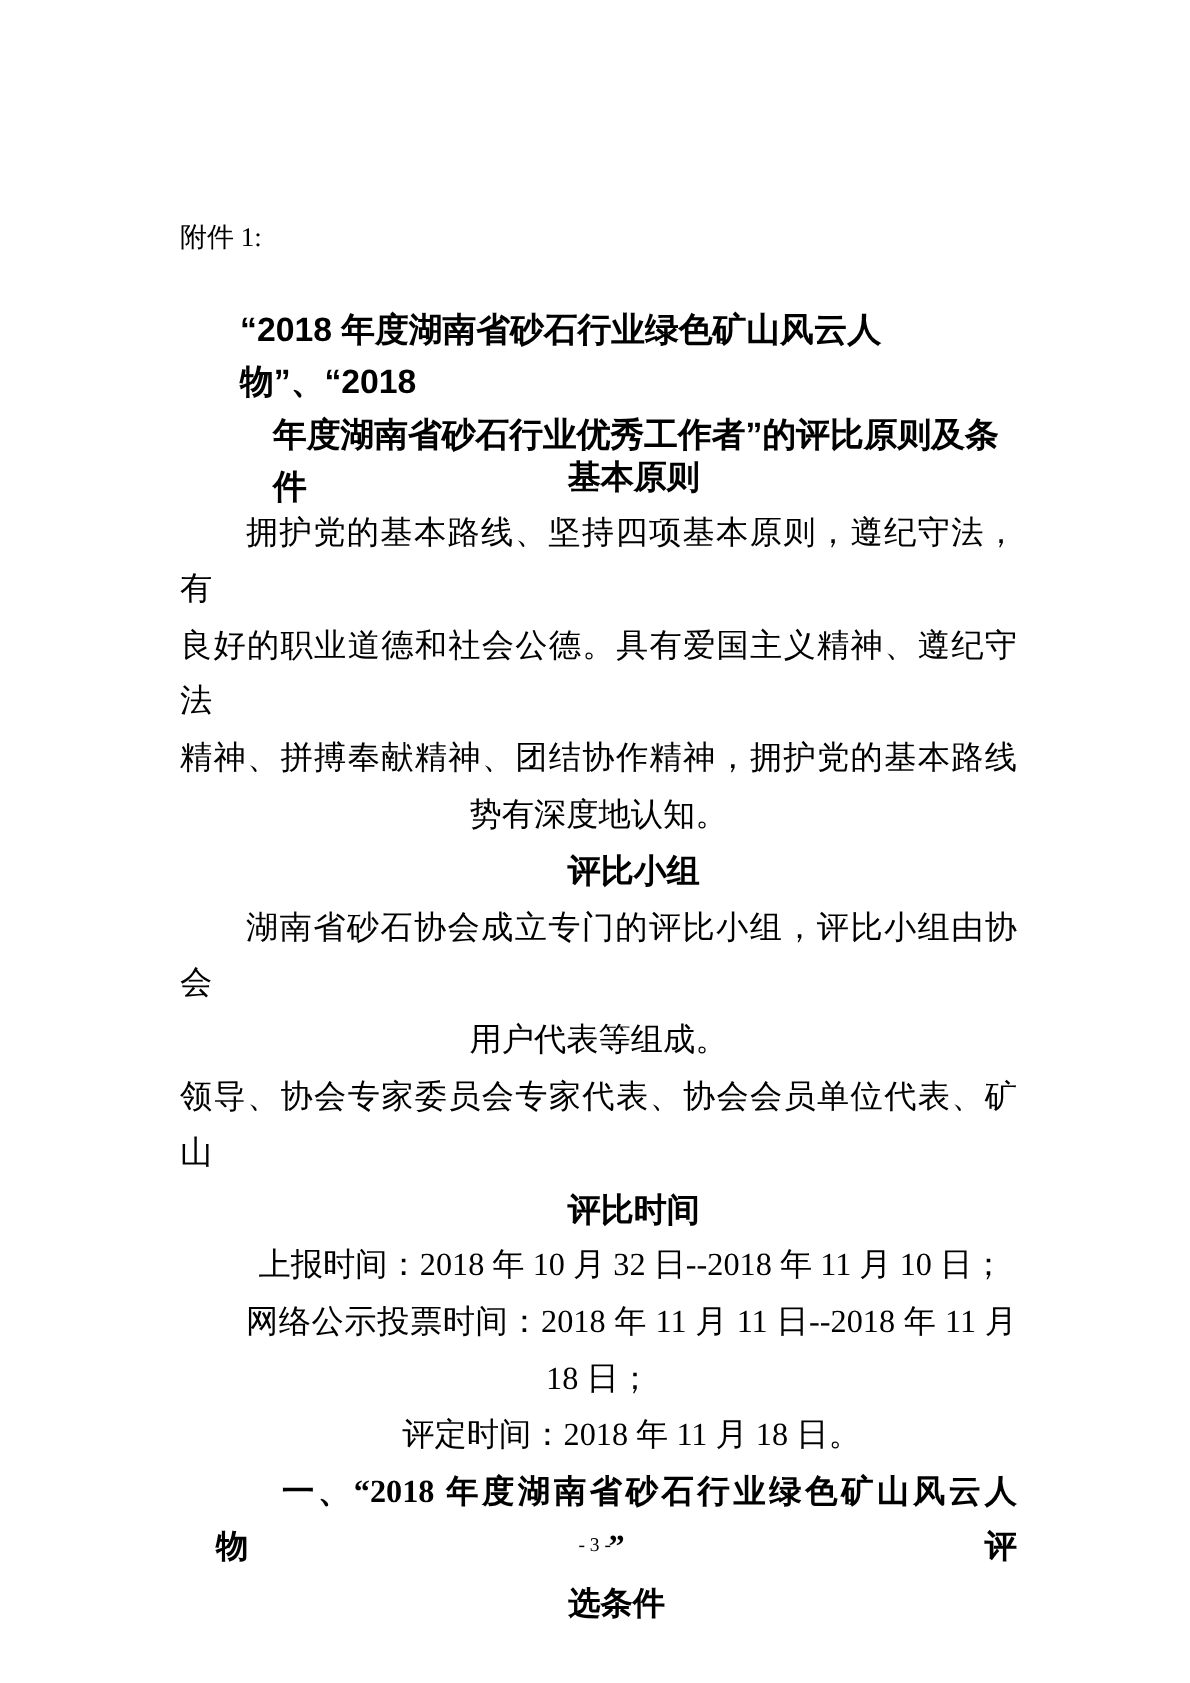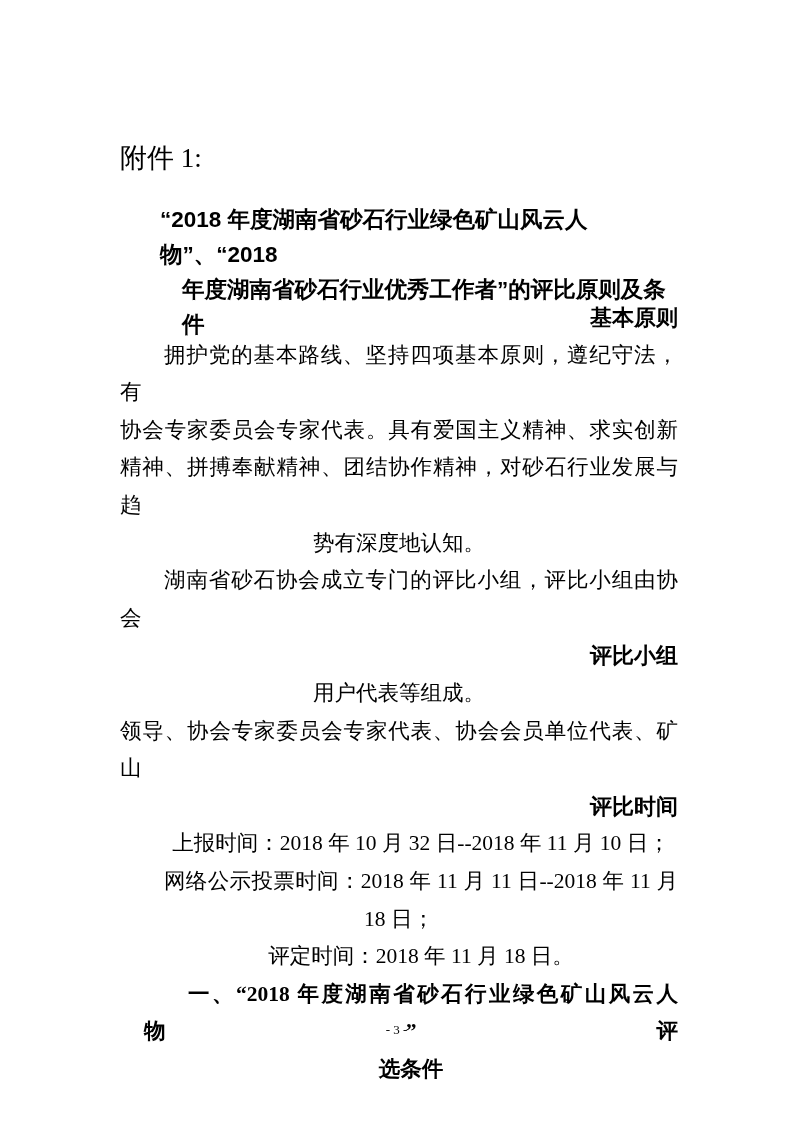--- a/index.html
+++ b/index.html
@@ -13,21 +13,21 @@
     height: 1122px;
     background: #ffffff;
     color: #000000;
     overflow: hidden;
   }
   .attach {
     position: absolute;
     left: 120px;
     top: 144px;
     font-family: "Liberation Serif", serif;
-    font-size: 27px;
+    font-size: 18px;
     line-height: 28px;
   }
   .title {
     position: absolute;
     left: 120px;
     top: 187px;
     width: 566px;
     font-family: Liberation Sans, sans-serif;
     font-weight: 700;
     font-size: 22.5px;
@@ -52,21 +52,21 @@
   .ln.endl {
     text-align: center;
     text-align-last: auto;
   }
   .ind { text-indent: 44px; }
   .heading {
     font-family: "Liberation Sans", sans-serif;
     font-weight: 700;
     font-size: 22px;
     text-indent: 47px;
-    text-align: right;
+    text-align: center;
     text-align-last: auto;
   }
   .boldline { font-weight: 700; margin-left: 24px; }
   .pagenum {
     position: absolute;
     left: 0;
     top: 1022px;
     width: 793px;
     text-align: center;
     font-family: "Liberation Serif", serif;
@@ -83,26 +83,26 @@
 
   <div class="title">
     <div class="t1">“2018 年度湖南省砂石行业绿色矿山风云人物”、“2018</div>
     <div class="t2">年度湖南省砂石行业优秀工作者”的评比原则及条件</div>
   </div>
 
   <div class="bodytext">
 
     <div class="ln heading">基本原则</div>
     <div class="ln j ind">拥护党的基本路线、坚持四项基本原则，遵纪守法，有</div>
-    <div class="ln j">协会专家委员会专家代表。具有爱国主义精神、求实创新</div>
-    <div class="ln j">精神、拼搏奉献精神、团结协作精神，对砂石行业发展与趋</div>
+    <div class="ln j">良好的职业道德和社会公德。具有爱国主义精神、遵纪守法</div>
+    <div class="ln j">精神、拼搏奉献精神、团结协作精神，拥护党的基本路线</div>
     <div class="ln endl">势有深度地认知。</div>
 
+    <div class="ln heading">评比小组</div>
     <div class="ln j ind">湖南省砂石协会成立专门的评比小组，评比小组由协会</div>
-    <div class="ln heading">评比小组</div>
     <div class="ln endl">用户代表等组成。</div>
     <div class="ln j">领导、协会专家委员会专家代表、协会会员单位代表、矿山</div>
 
     <div class="ln heading">评比时间</div>
     <div class="ln endl ind">上报时间：2018 年 10 月 32 日--2018 年 11 月 10 日；</div>
     <div class="ln j ind">网络公示投票时间：2018 年 11 月 11 日--2018 年 11 月</div>
     <div class="ln endl">18 日；</div>
     <div class="ln endl ind">评定时间：2018 年 11 月 18 日。</div>
 
     <div class="ln j ind boldline">一、“2018 年度湖南省砂石行业绿色矿山风云人物”评</div>

